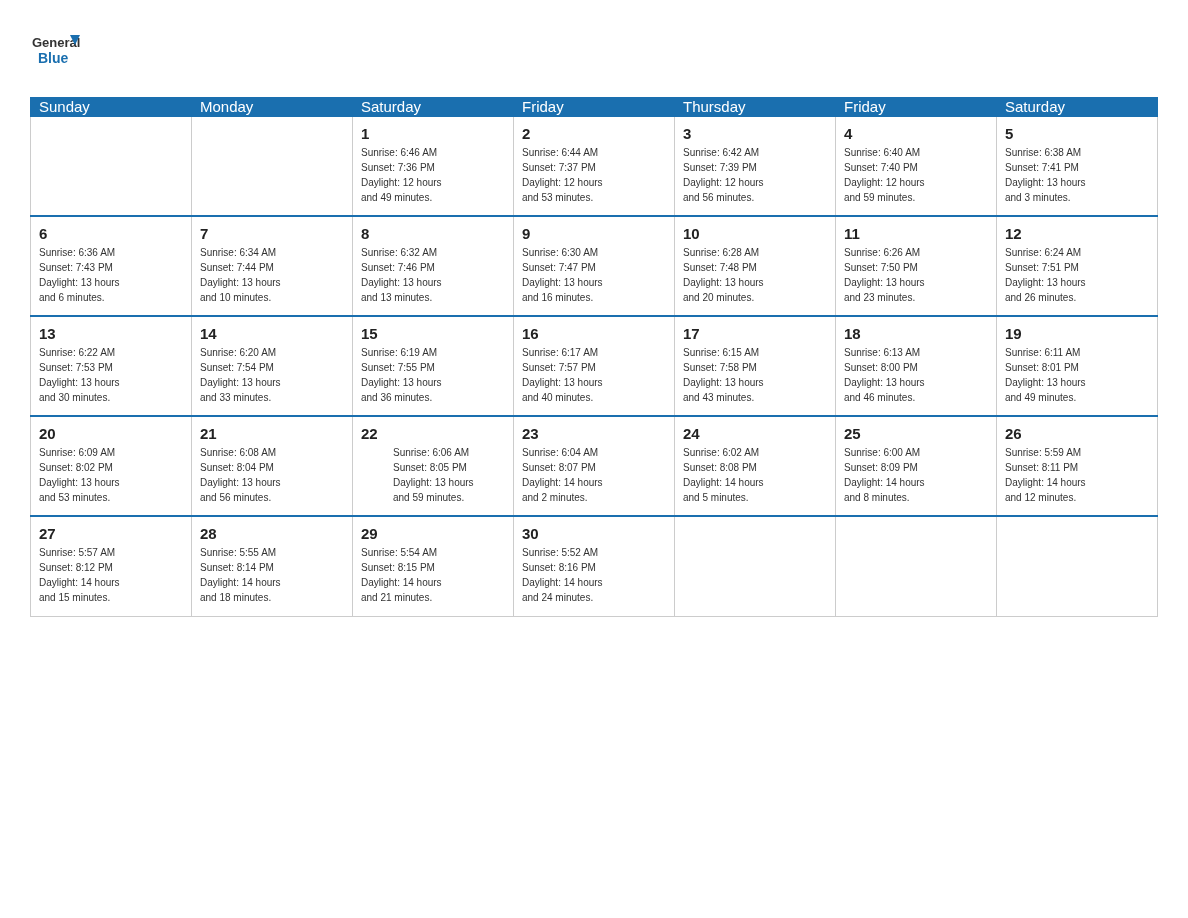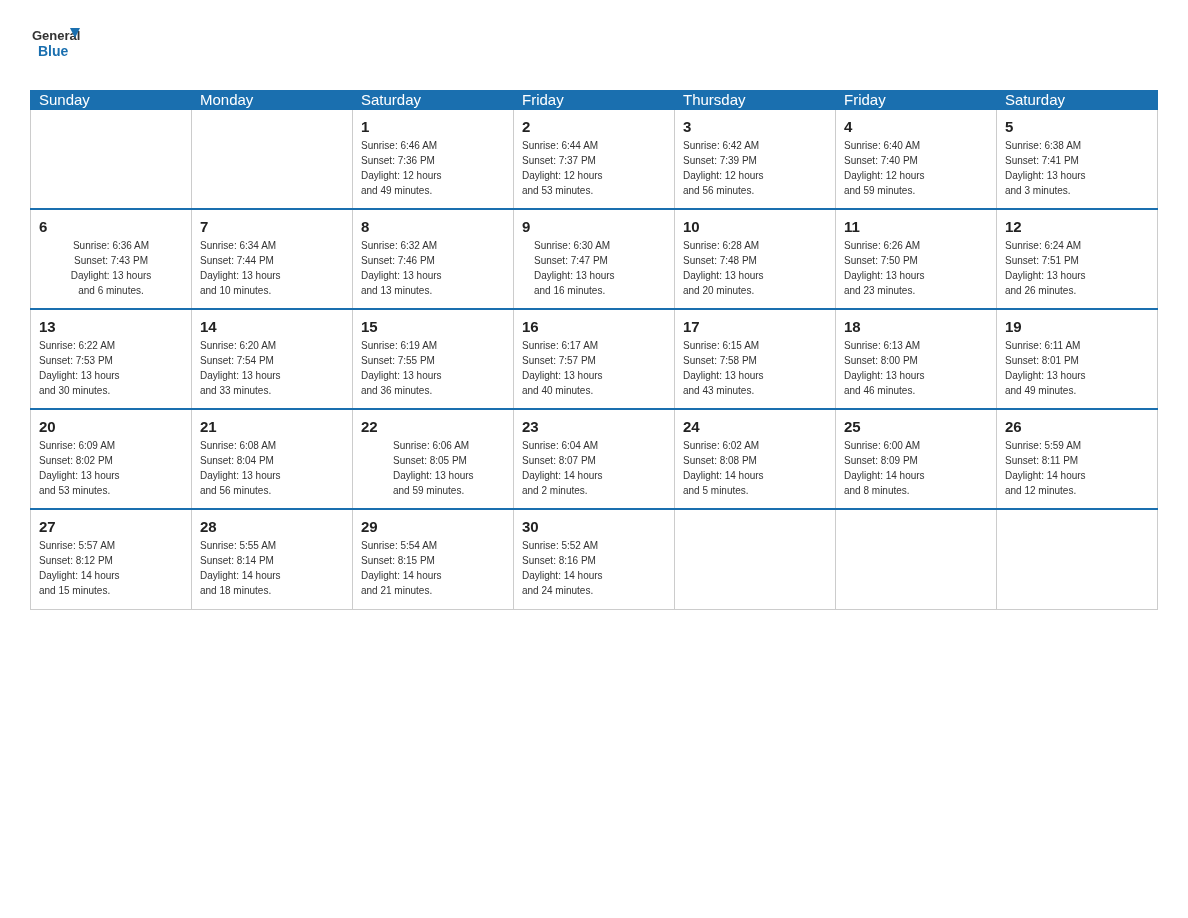--- a/index.html
+++ b/index.html
@@ -15,20 +15,21 @@
       justify-content: space-between;
       align-items: flex-start;
       margin-bottom: 20px;
     }
     .logo {
       display: flex;
       align-items: center;
       font-size: 22px;
       font-weight: bold;
       color: #333;
+      margin-top: 7px;
     }
     .title-block {
       text-align: right;
     }
     .month-title {
       font-size: 52px;
       font-weight: bold;
       color: #222;
       line-height: 1.1;
     }
@@ -143,42 +144,42 @@
           <span class="day-number">5</span>
           <div class="day-info" style="white-space: pre-line;">Sunrise: 6:38 AM
 Sunset: 7:41 PM
 Daylight: 13 hours
 and 3 minutes.</div>
         </td>
       </tr>
       <tr>
         <td>
           <span class="day-number">6</span>
-          <div class="day-info" style="white-space: pre-line; text-align: center;">Sunrise: 6:36 AM
+          <div class="day-info" style="white-space: pre-line;">Sunrise: 6:36 AM
 Sunset: 7:43 PM
 Daylight: 13 hours
 and 6 minutes.</div>
         </td>
         <td>
           <span class="day-number">7</span>
           <div class="day-info" style="white-space: pre-line;">Sunrise: 6:34 AM
 Sunset: 7:44 PM
 Daylight: 13 hours
 and 10 minutes.</div>
         </td>
         <td>
           <span class="day-number">8</span>
           <div class="day-info" style="white-space: pre-line;">Sunrise: 6:32 AM
 Sunset: 7:46 PM
 Daylight: 13 hours
 and 13 minutes.</div>
         </td>
         <td>
           <span class="day-number">9</span>
-          <div class="day-info" style="white-space: pre-line; margin-left: 12px;">Sunrise: 6:30 AM
+          <div class="day-info" style="white-space: pre-line;">Sunrise: 6:30 AM
 Sunset: 7:47 PM
 Daylight: 13 hours
 and 16 minutes.</div>
         </td>
         <td>
           <span class="day-number">10</span>
           <div class="day-info" style="white-space: pre-line;">Sunrise: 6:28 AM
 Sunset: 7:48 PM
 Daylight: 13 hours
 and 20 minutes.</div>

